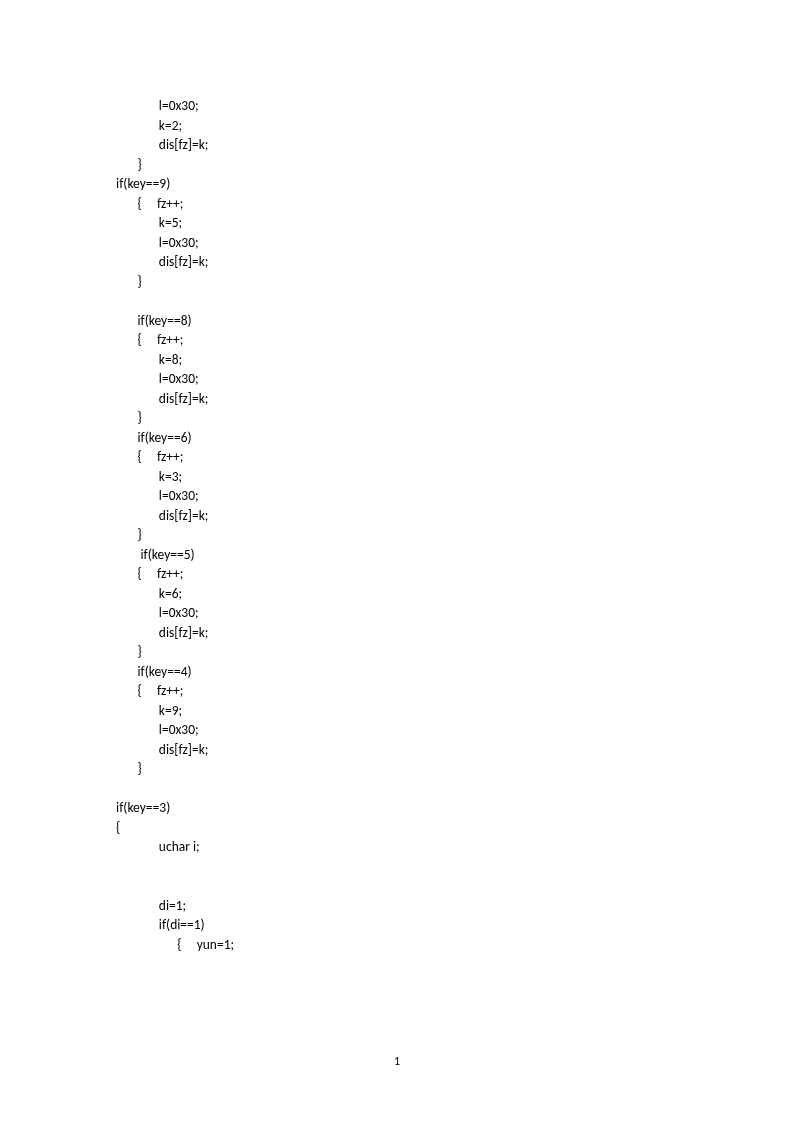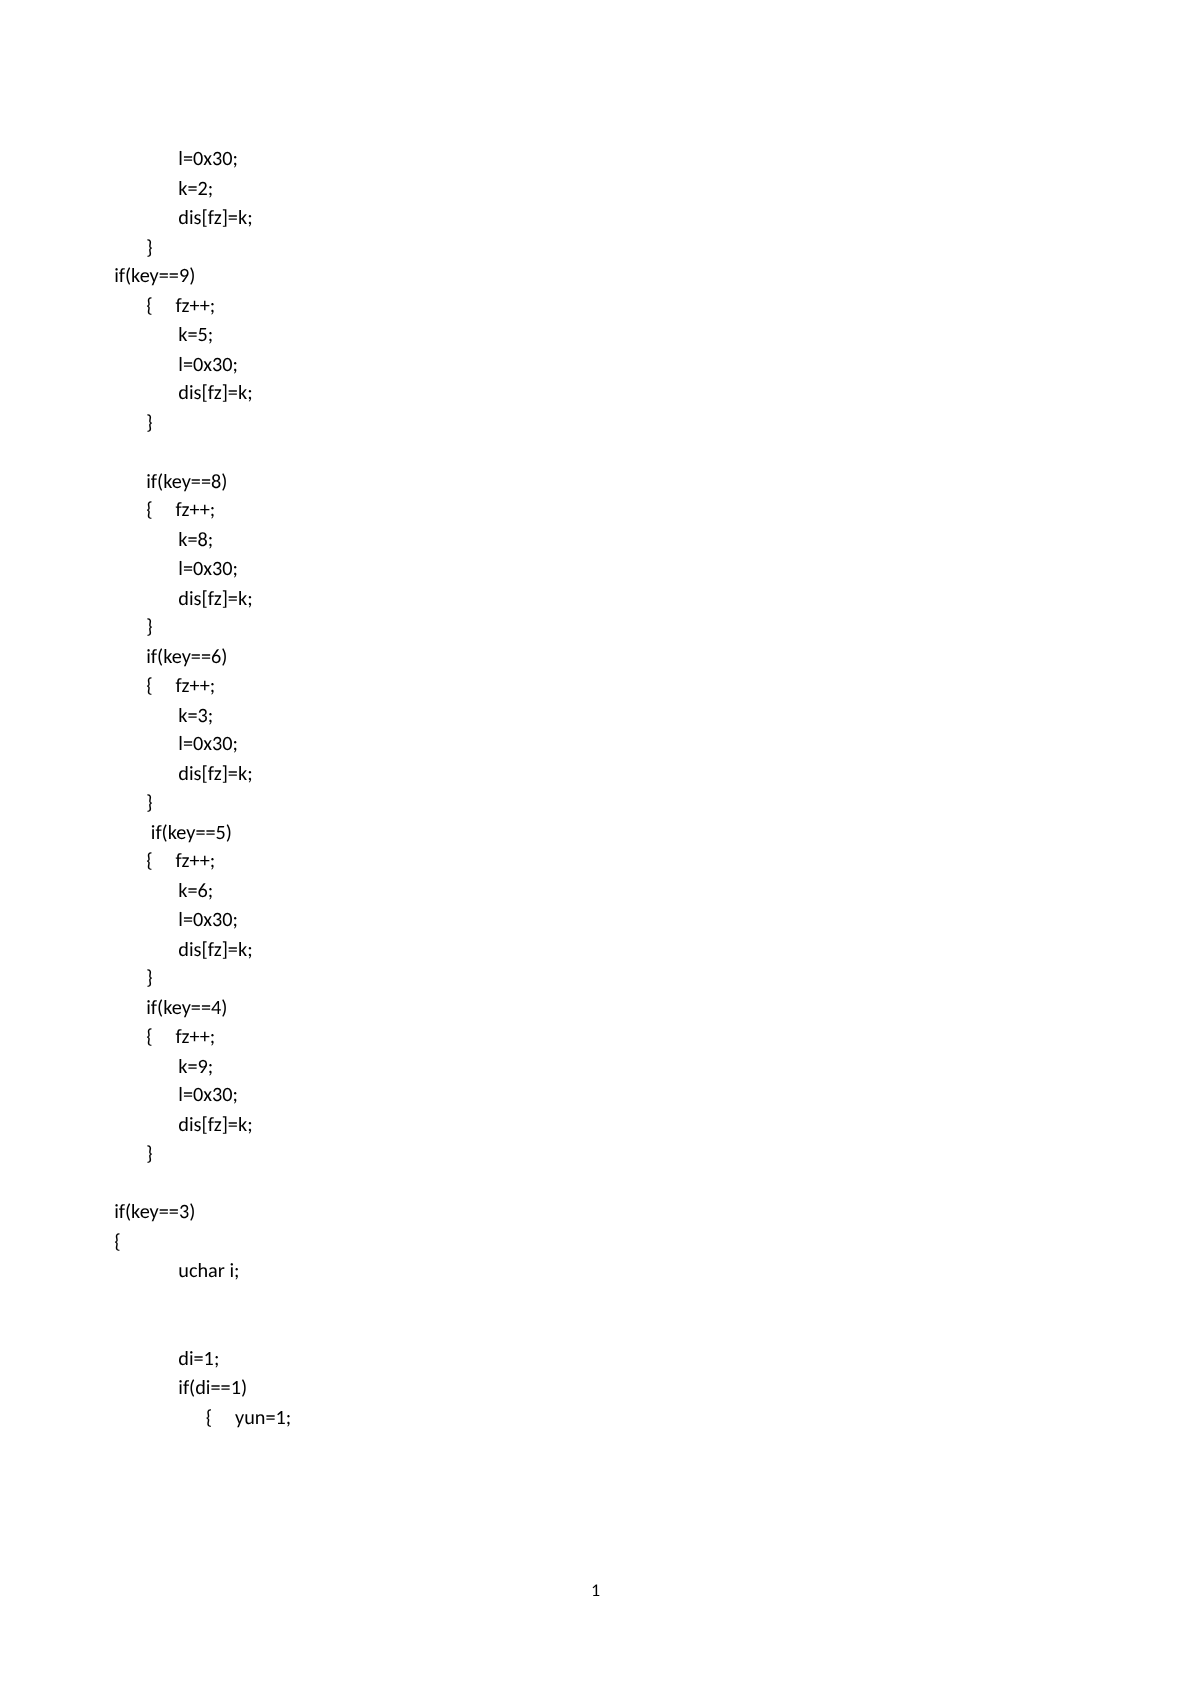--- a/index.html
+++ b/index.html
@@ -8,21 +8,21 @@
     background: #fff;
     font-family: Calibri, Arial, sans-serif;
     font-size: 13.5px;
     color: #000;
     width: 794px;
     height: 1123px;
     position: relative;
   }
   .content {
     padding-top: 96px;
-    padding-left: 70px;
+    padding-left: 110px;
     padding-right: 90px;
     line-height: 19.5px;
     white-space: pre;
   }
   .page-number {
     position: absolute;
     bottom: 55px;
     width: 100%;
     text-align: center;
     font-size: 12px;

